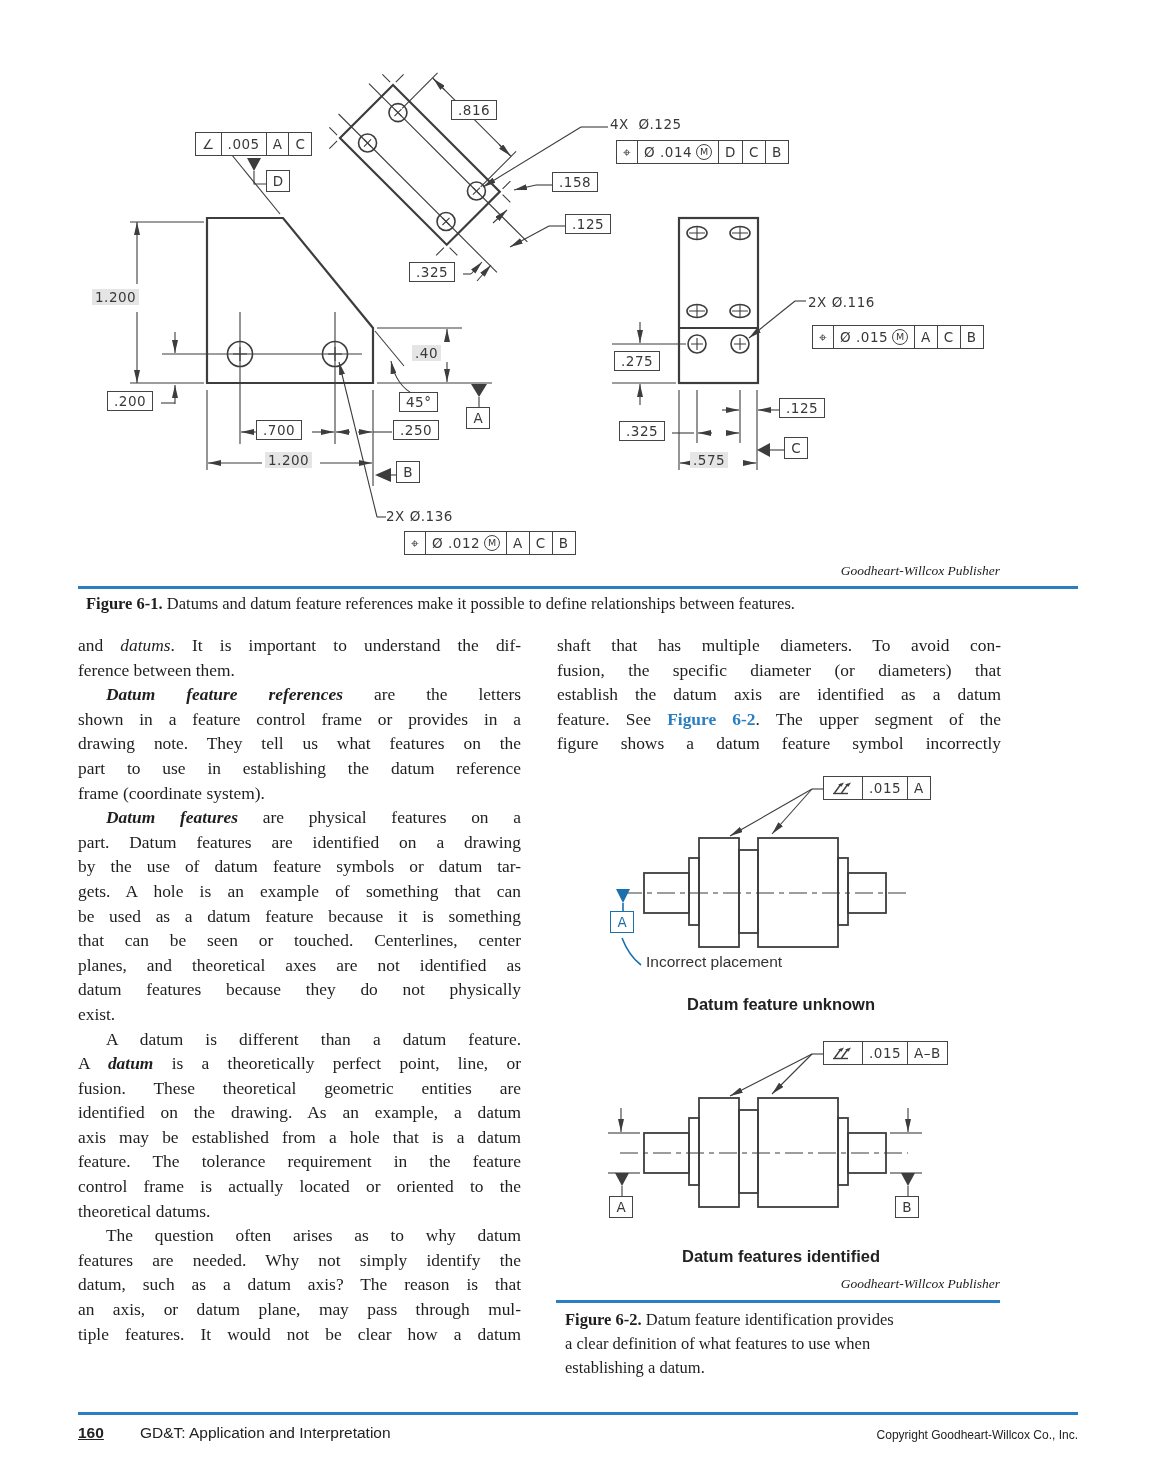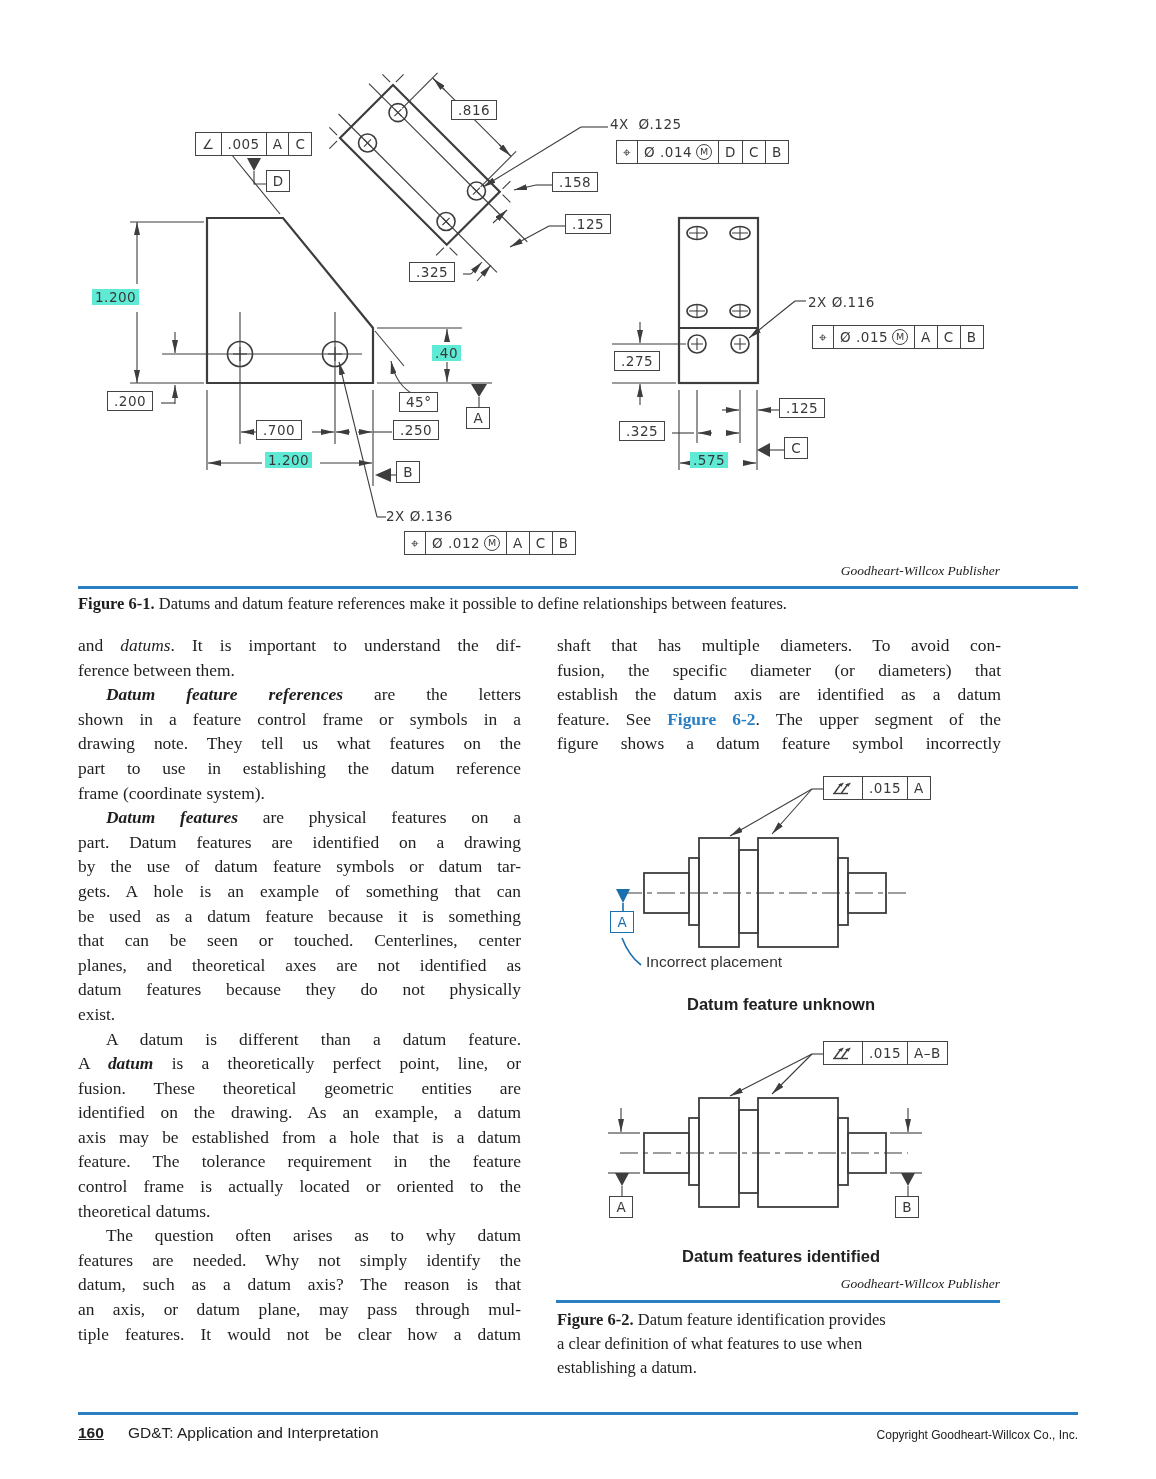--- a/index.html
+++ b/index.html
@@ -10,48 +10,48 @@
   .m{stroke:#3d3d3d;stroke-width:1.8;fill:none;}
   .h{stroke:#3d3d3d;stroke-width:1.6;fill:none;}
   .n{stroke:#3d3d3d;stroke-width:1.1;fill:none;}
   .f{fill:#3d3d3d;stroke:none;}
   .cl{stroke:#3d3d3d;stroke-width:1.1;fill:none;stroke-dasharray:18 5 5 5;}
   .bl{stroke:#1a6fad;stroke-width:1.6;fill:none;}
   .bf{fill:#1a6fad;stroke:none;}
   .lbl{position:absolute;font-family:"DejaVu Sans",sans-serif;color:#383838;
        font-size:13.5px;letter-spacing:.5px;white-space:pre;}
   .dimbox{background:#fff;border:1.3px solid #444;padding:1px 6px;}
-  .dimtext{background:#5eead4;padding:0 3px;}
+  .dimtext{background:#e5e5e5;padding:0 3px;}
   .dbox{position:absolute;width:22px;height:20px;border:1.3px solid #444;background:#fff;
         font-family:"DejaVu Sans",sans-serif;font-size:13.5px;color:#383838;
         text-align:center;line-height:20px;}
   .dbox.blue{border-color:#1a6fad;color:#1a6fad;}
   .fcf{position:absolute;display:flex;background:#fff;border:1.3px solid #444;
        font-family:"DejaVu Sans",sans-serif;font-size:13.5px;color:#383838;letter-spacing:.5px;}
   .fcf .cell{border-left:1.3px solid #444;padding:1px 6px;height:20px;line-height:20px;
        display:flex;align-items:center;white-space:pre;}
   .fcf .cell:first-child{border-left:none;}
   .mc{display:inline-block;width:14px;height:14px;border:1.1px solid #444;border-radius:50%;
       font-size:9.5px;line-height:14px;text-align:center;margin-left:4px;letter-spacing:0;}
   .rule{position:absolute;background:#2a7ec2;}
   .credit{position:absolute;font-style:italic;font-size:13.5px;color:#222;text-align:right;}
-  .caption{position:absolute;font-size:16.5px;color:#1e1e1e;}
+  .caption{position:absolute;font-size:16.5px;color:#1e1e1e;margin-left:8px;}
   .caption b{font-weight:bold;}
   .subcap{position:absolute;font-family:"Liberation Sans",sans-serif;font-weight:bold;
           font-size:16.5px;color:#222;text-align:center;}
   .note{position:absolute;font-family:"Liberation Sans",sans-serif;font-size:15.5px;color:#333;}
   .col{position:absolute;width:443px;font-size:17.4px;}
   .line{text-align:justify;text-align-last:justify;height:24.6px;line-height:24.6px;}
   .endline{text-align-last:left;}
   .s-i{font-style:italic;}
   .s-bi{font-style:italic;font-weight:bold;margin-top:41px;}
   .s-fig{font-weight:bold;color:#2a7ec2;}
   .footer-left{position:absolute;left:78px;top:1424px;font-family:"Liberation Sans",sans-serif;
                font-size:15.5px;color:#222;}
-  .footer-left b{margin-right:24px;text-decoration:underline;}
+  .footer-left b{margin-right:36px;text-decoration:underline;}
   .footer-right{position:absolute;right:78px;top:1428px;font-family:"Liberation Sans",sans-serif;
                font-size:12px;color:#222;}
 </style>
 </head>
 <body>
 
 <div class="page">
 
 <svg class="art" width="1156" height="1479" viewBox="0 0 1156 1479">
   <defs>
@@ -232,21 +232,21 @@
   <span class="cell">D</span>
   <span class="cell">C</span>
   <span class="cell">B</span>
 </div>
 <div class="lbl dimbox" style="left:552px;top:172px">.158</div>
 <div class="lbl dimbox" style="left:565px;top:214px">.125</div>
 <div class="lbl dimbox" style="left:409px;top:262px">.325</div>
 
 <div class="lbl dimtext" style="left:92px;top:289px">1.200</div>
 <div class="lbl dimbox" style="left:107px;top:391px">.200</div>
-<div class="lbl dimtext" style="left:432px;top:345px">.40</div>
+<div class="lbl dimtext" style="left:412px;top:345px">.40</div>
 <div class="lbl dimbox" style="left:399px;top:392px">45°</div>
 <div class="lbl dimbox" style="left:256px;top:420px">.700</div>
 <div class="lbl dimbox" style="left:393px;top:420px">.250</div>
 <div class="lbl dimtext" style="left:265px;top:452px">1.200</div>
 <div class="dbox" style="left:466px;top:407px">A</div>
 <div class="dbox" style="left:396px;top:461px">B</div>
 
 <div class="lbl" style="left:386px;top:508px">2X Ø.136</div>
 <div class="fcf" style="left:404px;top:531px">
   <span class="cell">⌖</span>
@@ -277,21 +277,21 @@
   <span>Datums and datum feature references make it possible to define relationships between features.</span>
 </div>
 
 <div id="col0" class="col" style="left:78px;top:633px">
       <div>
         <div class="line"><span>and </span><span class="s-i">datums</span><span>. It is important to understand the dif-</span></div>
         <div class="line endline"><span>ference between them.</span></div>
       </div>
       <div>
         <div class="line" style="text-indent: 28px;"><span class="s-bi">Datum feature references</span><span> are the letters</span></div>
-        <div class="line"><span>shown in a feature control frame or symbols in a</span></div>
+        <div class="line"><span>shown in a feature control frame or provides in a</span></div>
         <div class="line"><span>drawing note. They tell us what features on the</span></div>
         <div class="line"><span>part to use in establishing the datum reference</span></div>
         <div class="line endline"><span>frame (coordinate system).</span></div>
       </div>
       <div>
         <div class="line" style="text-indent: 28px;"><span class="s-bi">Datum features</span><span> are physical features on a</span></div>
         <div class="line"><span>part. Datum features are identified on a drawing</span></div>
         <div class="line"><span>by the use of datum feature symbols or datum tar-</span></div>
         <div class="line"><span>gets. A hole is an example of something that can</span></div>
         <div class="line"><span>be used as a datum feature because it is something</span></div>

